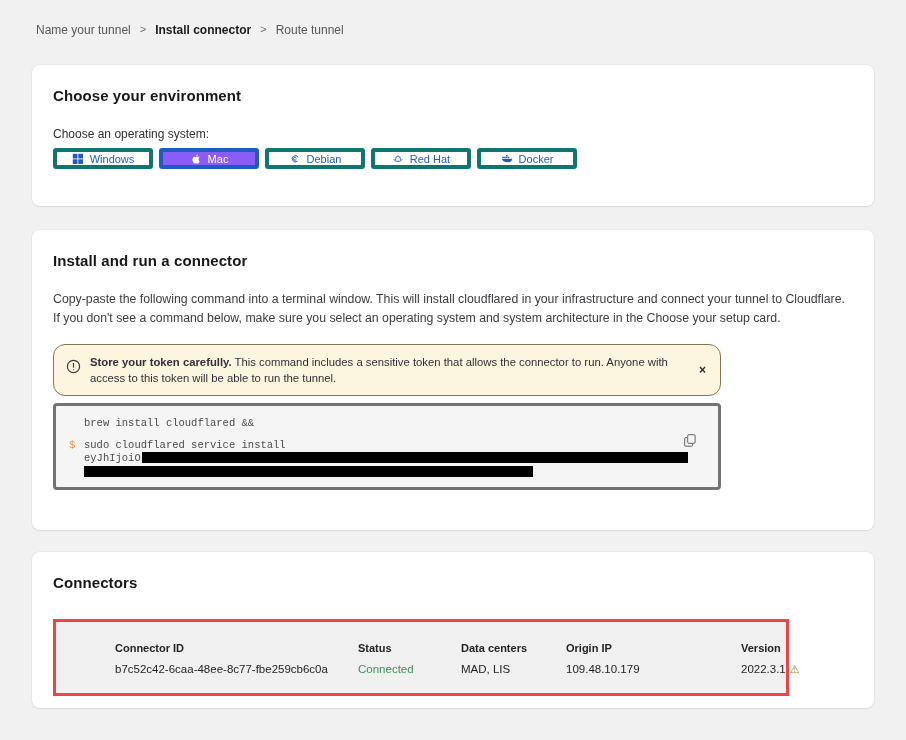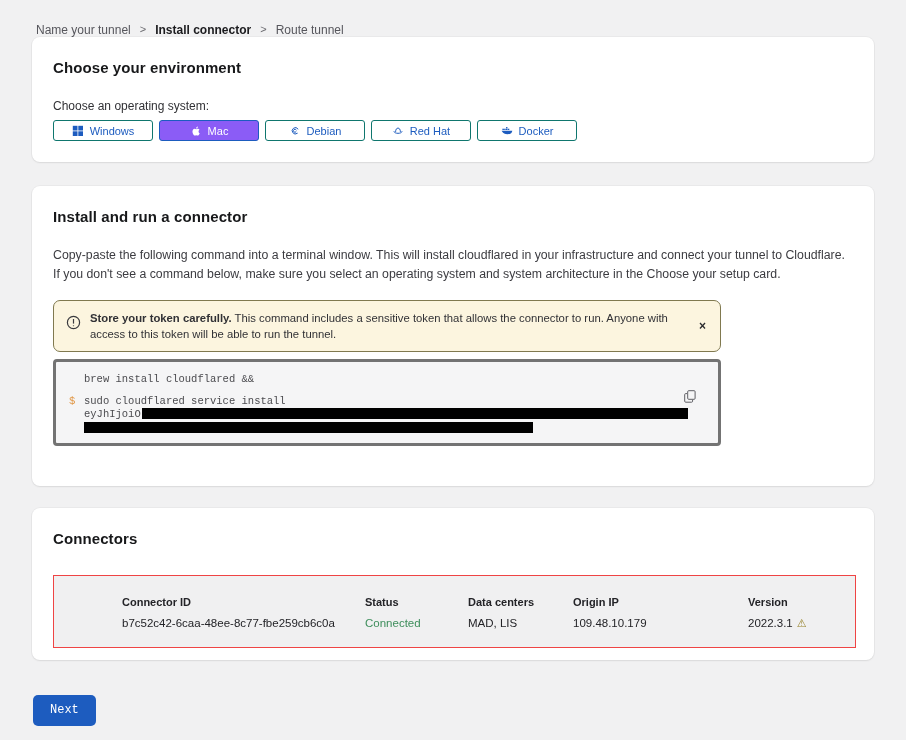--- a/index.html
+++ b/index.html
@@ -32,29 +32,29 @@
     box-shadow: 0 1px 2px rgba(0,0,0,0.07), 0 0 0 1px rgba(0,0,0,0.03);
   }
   .card-title {
     font-size: 15px;
     font-weight: bold;
     color: #17181a;
     letter-spacing: .1px;
   }
 
   
-  .card-env { padding: 22px 21px 21px; }
+  .card-env { margin-top: 28px; padding: 22px 21px 37px; }
   .card-env .card-title { margin-bottom: 23px; }
   .os-label { font-size: 12px; color: #313135; margin-bottom: 7px; }
   .os-row { display: flex; gap: 6px; }
   .os-btn {
     width: 100px; height: 21px;
     display: flex; align-items: center; justify-content: center; gap: 6px;
     background: #ffffff;
-    border: 1px solid #0f766e;
+    border: 4px solid #0f766e;
     border-radius: 3px;
     color: #1d5cbf;
     font-family: "Liberation Sans", sans-serif;
     font-size: 11px;
     cursor: pointer;
   }
   .os-btn.selected { background: #8b5cf6; border-color: #1d5cbf; color: #ffffff; }
   .os-icon { display: inline-flex; width: 12px; height: 12px; }
   .os-icon svg { width: 12px; height: 12px; }
 
@@ -67,21 +67,21 @@
     color: #3c3c41;
     margin-bottom: 16px;
     max-width: 800px;
   }
 
   .warn-banner {
     position: relative;
     width: 668px;
     background: #fcf5df;
     border: 1px solid #80794f;
-    border-radius: 7px;
+    border-radius: 12px;
     padding: 9px 38px 9px 12px;
     display: flex;
     gap: 9px;
     align-items: flex-start;
   }
   .warn-icon { flex: 0 0 auto; margin-top: 5px; display: inline-flex; }
   .warn-text { font-size: 11.3px; line-height: 16px; color: #313135; }
   .warn-title { font-weight: bold; }
   .warn-close {
     position: absolute; right: 10px; top: 50%; transform: translateY(-52%);
@@ -114,24 +114,24 @@
   .copy-btn {
     position: absolute; right: 20px; top: 26px;
     background: transparent; border: none; cursor: pointer; padding: 2px;
     color: #5f5f64;
   }
 
   
   .card-connectors { margin-top: 22px; padding: 22px 21px 12px; }
   .card-connectors .card-title { margin-bottom: 28px; }
   .conn-table {
-    width: 803px;
+    width: 736px;
     background: #f0f0f1;
-    border: 1px solid #ef4444;
-    padding: 20px 14px 17px;
+    border: 3px solid #ef4444;
+    padding: 20px 5px 17px;
   }
   .conn-row {
     display: grid;
     grid-template-columns: 243px 103px 105px 175px auto;
     padding-left: 54px;
   }
   .conn-row.head { margin-bottom: 9px; }
   .conn-head-cell { font-size: 11px; font-weight: bold; color: #232327; }
   .conn-cell { font-size: 11.5px; color: #232327; }
   .conn-cell.status { color: #3e8e5c; }

